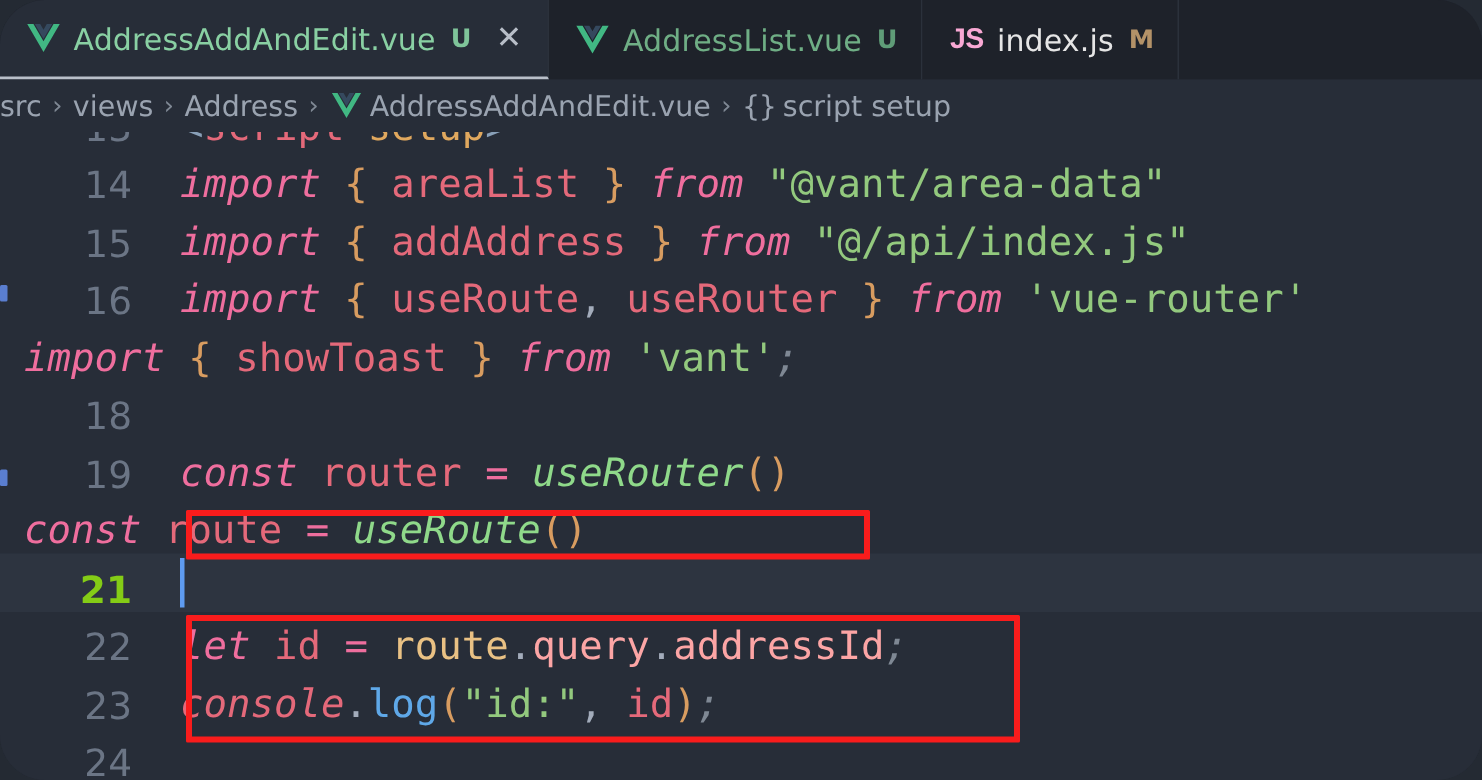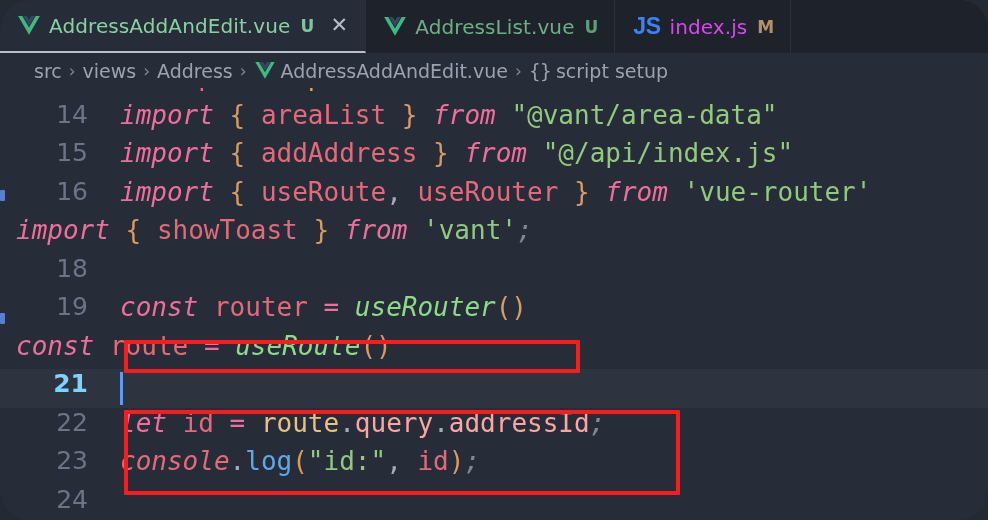--- a/index.html
+++ b/index.html
@@ -50,61 +50,60 @@
   }
   .tab.inactive {
     background: #1e222a;
   }
   .tab-label {
     font-size: 20px;
     letter-spacing: .1px;
   }
   .tab.active .tab-label { color: #89d0a3; }
   .tab.inactive .tab-label { color: #6fae85; }
-  .tab.inactive.js .tab-label { color: #d946ef; }
+  .tab.inactive.js .tab-label { color: #e5e5e5; }
   .tab-badge {
     font-size: 17px;
     font-weight: bold;
     margin-left: 1px;
   }
   .tab.active .tab-badge { color: #7fc49a; }
   .tab.inactive .tab-badge { color: #5f9c77; }
   .tab.inactive.js .tab-badge { color: #b39268; }
   .tab-close {
     color: #b8bec8;
     font-size: 21px;
     line-height: 1;
     margin-left: 6px;
     width: 20px;
     text-align: center;
   }
   .vue-icon { width: 22px; height: 19px; display: block; }
   .js-icon {
-    color: #3b82f6;
+    color: #f9a8d4;
     font-weight: bold;
-    font-size: 23px;
+    font-size: 19px;
     font-family: "Liberation Sans", sans-serif;
     letter-spacing: -.5px;
     text-align: center;
   }
   .tabbar-filler {
     flex: 1;
     background: #1e222a;
   }
 
   
   .breadcrumb {
     position: absolute;
     left: 0; top: 53px;
     width: 988px;
     height: 35px;
     background: #272d38;
     display: flex;
     align-items: center;
-    padding-left: 34px;
     box-sizing: border-box;
     font-size: 19px;
     color: #9aa3b0;
     gap: 0px;
     white-space: nowrap;
   }
   .bc-item { color: #9aa3b0; }
   .bc-sep {
     color: #7f8894;
     padding: 0 7px;
@@ -139,38 +138,38 @@
   }
   .lines {
     position: absolute;
     left: 0; top: 0;
     width: 988px;
   }
   .line {
     position: relative;
     height: 38.5px;
     display: flex;
-    align-items: flex-start;
+    align-items: flex-end;
   }
   .line.current {
     background: #2d3440;
   }
   .ln {
     width: 104px;
     text-align: right;
     padding-right: 16px;
     box-sizing: border-box;
     color: #6b7585;
     font-size: 25px;
     font-family: "DejaVu Sans", sans-serif;
     flex: none;
     user-select: none;
   }
   .line.current .ln {
-    color: #7dd3fc;
+    color: #84cc16;
     font-weight: bold;
     padding-left: 40px;
   }
   .code {
     font-size: 26px;
     white-space: pre;
     letter-spacing: 0px;
     flex: 1;
     padding-left: 16px;
   }

